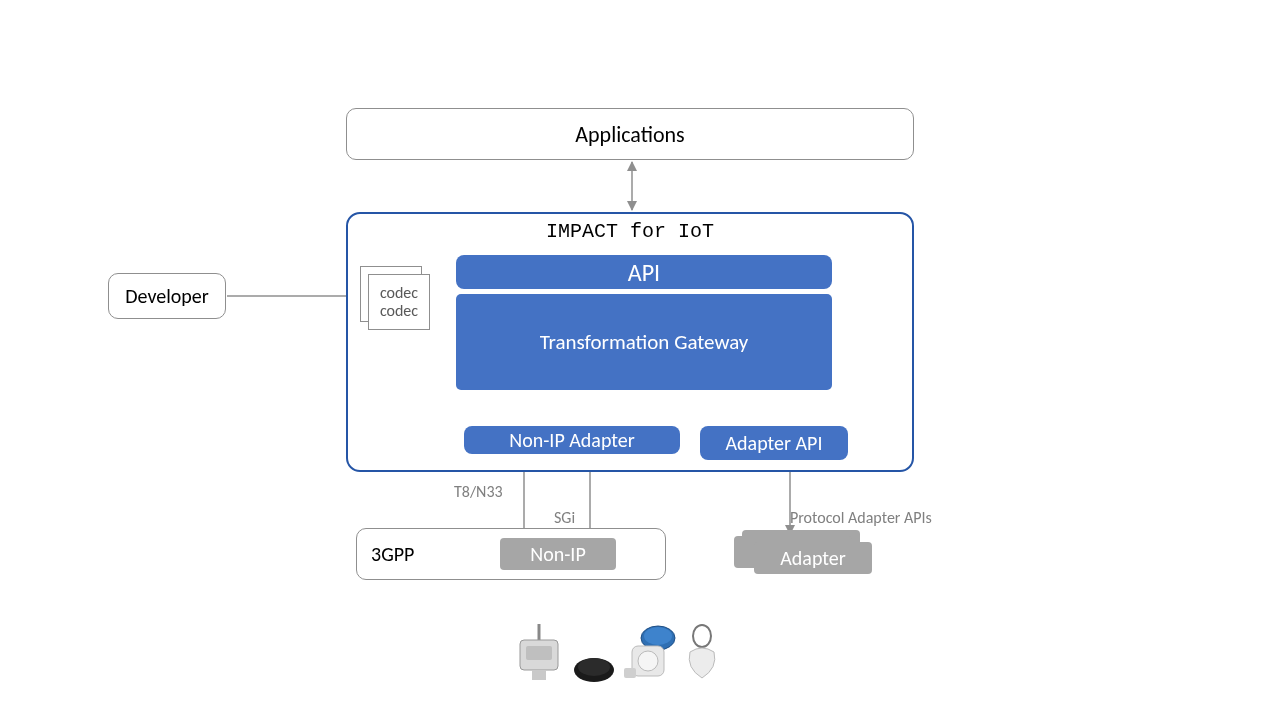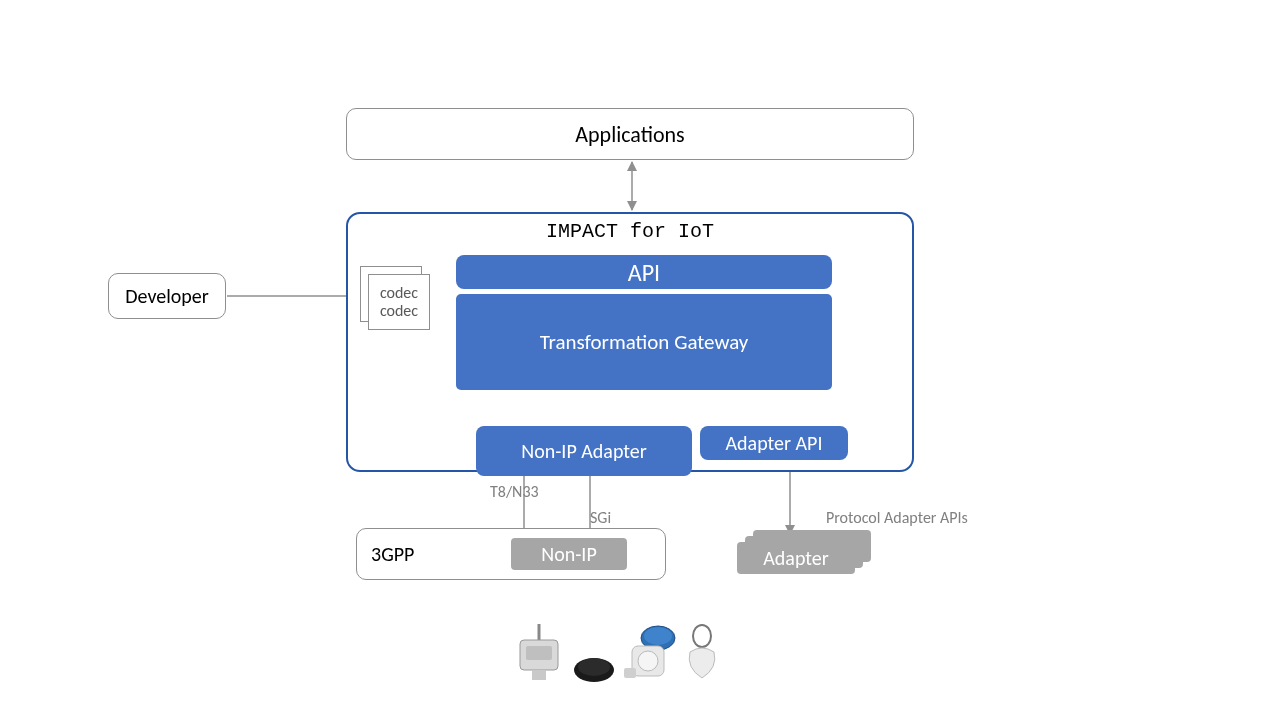--- a/index.html
+++ b/index.html
@@ -36,31 +36,29 @@
   }
   .blue-fill {
     background: #4472c4;
     color: #ffffff;
     border-radius: 8px;
   }
   .gray-fill {
     background: #a6a6a6;
     color: #ffffff;
     border-radius: 4px;
-    margin-left: 11px;
   }
   .thin-gray {
     border: 1px solid #8f8f8f;
     background: #ffffff;
   }
   .label {
     position: absolute;
     font-size: 16px;
     color: #808080;
-    margin-left: 36px;
   }
   .abs-svg {
     position: absolute;
     left: 0; top: 0;
     width: 1280px;
     height: 720px;
     pointer-events: none;
   }
   .device-cluster {
     position: absolute;
@@ -121,21 +119,21 @@
   </div>
 
   <div class="box blue-fill" style="left:456px; top:248px; width:376px; height:34px; font-size:24px;margin-top:7px;">
     <span>API</span>
   </div>
 
   <div class="box blue-fill" style="left:456px; top:294px; width:376px; height:96px; font-size:21px; border-radius:5px;">
     <span>Transformation Gateway</span>
   </div>
 
-  <div class="box blue-fill" style="left:476px; top:426px; width:216px; height:50px; font-size:20px;">
+  <div class="box blue-fill" style="left:464px; top:426px; width:216px; height:28px; font-size:20px;">
     <span>Non-IP Adapter</span>
   </div>
 
   <div class="box blue-fill" style="left:688px; top:426px; width:148px; height:34px; font-size:20px;margin-left:12px;">
     <span>Adapter API</span>
   </div>
 
   <div class="label" style="left:454px; top:482px;">T8/N33</div>
   <div class="label" style="left:554px; top:508px;">SGi</div>
   <div class="label" style="left:790px; top:508px;">Protocol Adapter APIs</div>
@@ -143,21 +141,21 @@
   <div class="box rounded-gray" style="left:356px; top:528px; width:310px; height:52px; justify-content:flex-start; padding-left:14px; font-size:20px;">
     <span>3GPP</span>
   </div>
 
   <div class="box gray-fill" style="left:500px; top:538px; width:116px; height:32px; font-size:20px;">
     <span>Non-IP</span>
   </div>
 
   <div class="box gray-fill" style="left:742px; top:530px; width:118px; height:32px;"></div>
   <div class="box gray-fill" style="left:734px; top:536px; width:118px; height:32px;"></div>
-  <div class="box gray-fill" style="left:726px; top:542px; width:118px; height:32px; font-size:20px;">
+  <div class="box gray-fill" style="left:754px; top:542px; width:118px; height:32px; font-size:20px;">
     <span>Adapter</span>
   </div>
 
   <div class="device-cluster" style="left:512px; top:622px;">
 
     <svg width="54" height="62">
       <line x1="27" y1="2" x2="27" y2="18" stroke="#888" stroke-width="3"></line>
       <rect x="8" y="18" width="38" height="30" rx="4" fill="#d9d9d9" stroke="#999"></rect>
       <rect x="14" y="24" width="26" height="14" rx="2" fill="#bfbfbf"></rect>
       <rect x="20" y="48" width="14" height="10" fill="#c9c9c9"></rect>

